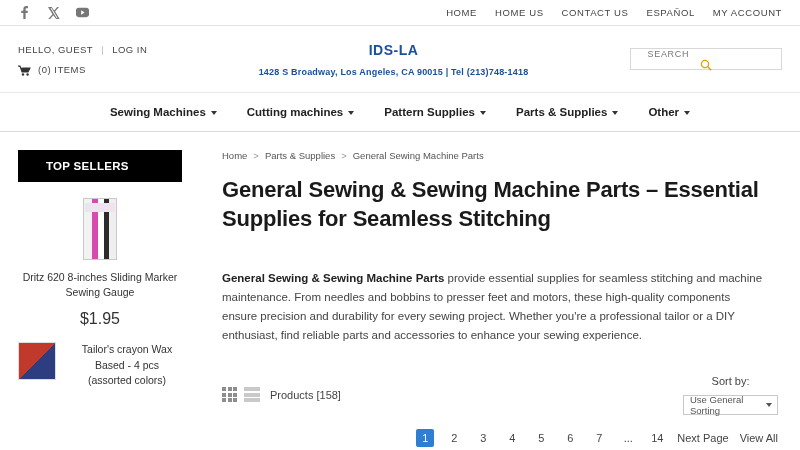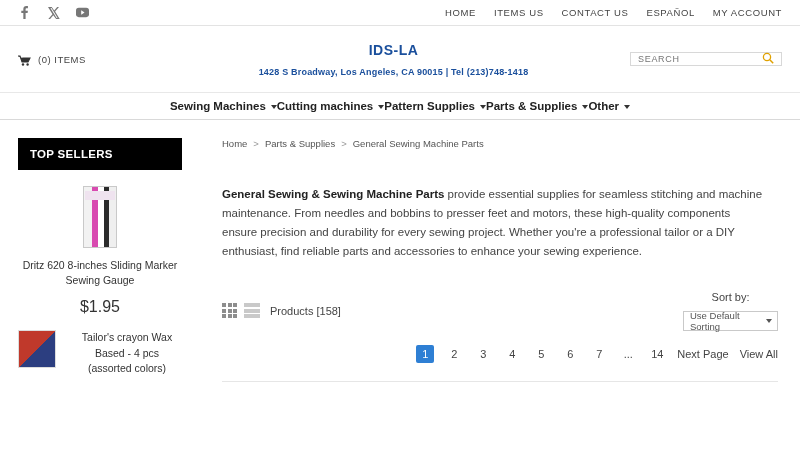--- a/index.html
+++ b/index.html
@@ -92,49 +92,51 @@
   .brandsub {
     margin-top: 8px;
     font-size: 9px;
     font-weight: bold;
     color: #1a4f9c;
     letter-spacing: .2px;
   }
   .search-wrap {
     margin-left: auto;
     width: 152px;
-    height: 14px;
+    height: 22px;
     border: 1px solid #d8d8d8;
     display: flex;
     align-items: center;
     padding: 0 7px;
     background: #fff;
+    flex-direction: column;
   }
   .search-wrap input {
     border: 0; outline: 0;
     flex: 1;
     font-size: 9px;
     letter-spacing: .7px;
     color: #666;
     font-family: "Liberation Sans", sans-serif;
     background: transparent;
   }
   .search-btn {
     border: 0; background: transparent; cursor: pointer;
     color: #e0a100; font-size: 11px; line-height: 1; padding: 0;
   }
 
   
   .navbar {
-    height: 28px;
+    height: 40px;
     border-top: 1px solid #e8e8e8;
     border-bottom: 1px solid #d9d9d9;
     display: flex;
     align-items: center;
     justify-content: center;
+    gap: 30px;
     padding: 0 18px;
   }
   .navitem {
     display: flex;
     align-items: center;
     gap: 5px;
     font-size: 11.5px;
     font-weight: bold;
     color: #222;
     cursor: pointer;
@@ -158,21 +160,21 @@
     width: 200px;
     padding: 18px 18px 0 18px;
     flex-shrink: 0;
   }
   .ts-head {
     background: #000;
     color: #fff;
     font-size: 11.5px;
     font-weight: bold;
     letter-spacing: .3px;
-    padding: 10px 12px;
+    padding: 10px 28px;
   }
   .prod {
     padding-top: 14px;
     text-align: center;
   }
   .prod-img {
     height: 66px;
     display: flex; align-items: center; justify-content: center;
   }
   .gauge {
@@ -356,29 +358,34 @@
       </span>
       <span class="sic">
         <svg width="14" height="11" viewBox="0 0 14 11">
             <rect x="0" y="0.5" width="14" height="10" rx="3" fill="#777"></rect>
             <path d="M5.6 3.1l3.6 2.4-3.6 2.4z" fill="#fff"></path>
           </svg>
       </span>
     </div>
     <div class="toplinks">
       <a href="#">HOME</a>
-      <a href="#">ITEMS US</a>
+      <a href="#">HOME US</a>
       <a href="#">CONTACT US</a>
       <a href="#">ESPAÑOL</a>
       <a href="#">MY ACCOUNT</a>
     </div>
   </div>
 
   <div class="header">
     <div class="header-left">
+      <div class="hl-row">
+        <span>HELLO, GUEST</span>
+        <span class="divider-v">|</span>
+        <a href="#">LOG IN</a>
+      </div>
       <div class="hl-row">
         <span class="cart-ico">
           <svg width="13" height="11" viewBox="0 0 13 11">
               <path fill="#333" d="M0 1h2l2 6h6l2-4H4.2" stroke="#333" stroke-width="1.1"></path>
               <circle cx="5" cy="9.5" r="1.2" fill="#333"></circle>
               <circle cx="9.6" cy="9.5" r="1.2" fill="#333"></circle>
             </svg>
         </span>
         <a href="#">(0) ITEMS</a>
       </div>
@@ -445,20 +452,21 @@
     <div class="main">
 
       <div class="crumbs">
         <a href="#">Home</a>
         <span class="sep">&gt;</span>
         <a href="#">Parts &amp; Supplies</a>
         <span class="sep">&gt;</span>
         <span>General Sewing Machine Parts</span>
       </div>
 
+      <h1 class="title">General Sewing &amp; Sewing Machine Parts – Essential Supplies for Seamless Stitching</h1>
 
       <p class="intro">
         <b>General Sewing &amp; Sewing Machine Parts</b><span> provide essential supplies for seamless stitching and machine maintenance. From needles and bobbins to presser feet and motors, these high-quality components ensure precision and durability for every sewing project. Whether you're a professional tailor or a DIY enthusiast, find reliable parts and accessories to enhance your sewing experience.</span>
       </p>
 
       <div class="toolbar">
         <div class="viewmode">
           <span class="grid-ico">
             <i></i>
               <i></i>
@@ -474,21 +482,21 @@
             <i></i>
               <i></i>
               <i></i>
           </span>
         </div>
         <span class="prodcount">Products [158]</span>
 
         <div class="sortwrap">
           <span class="sortlabel">Sort by:</span>
           <div class="sortsel">
-            <span>Use Default Sorting</span>
+            <span>Use General Sorting</span>
             <span class="sc"></span>
           </div>
         </div>
       </div>
 
       <div class="pager">
         <span class="pg active">1</span>
         <span class="pg">2</span>
         <span class="pg">3</span>
         <span class="pg">4</span>

